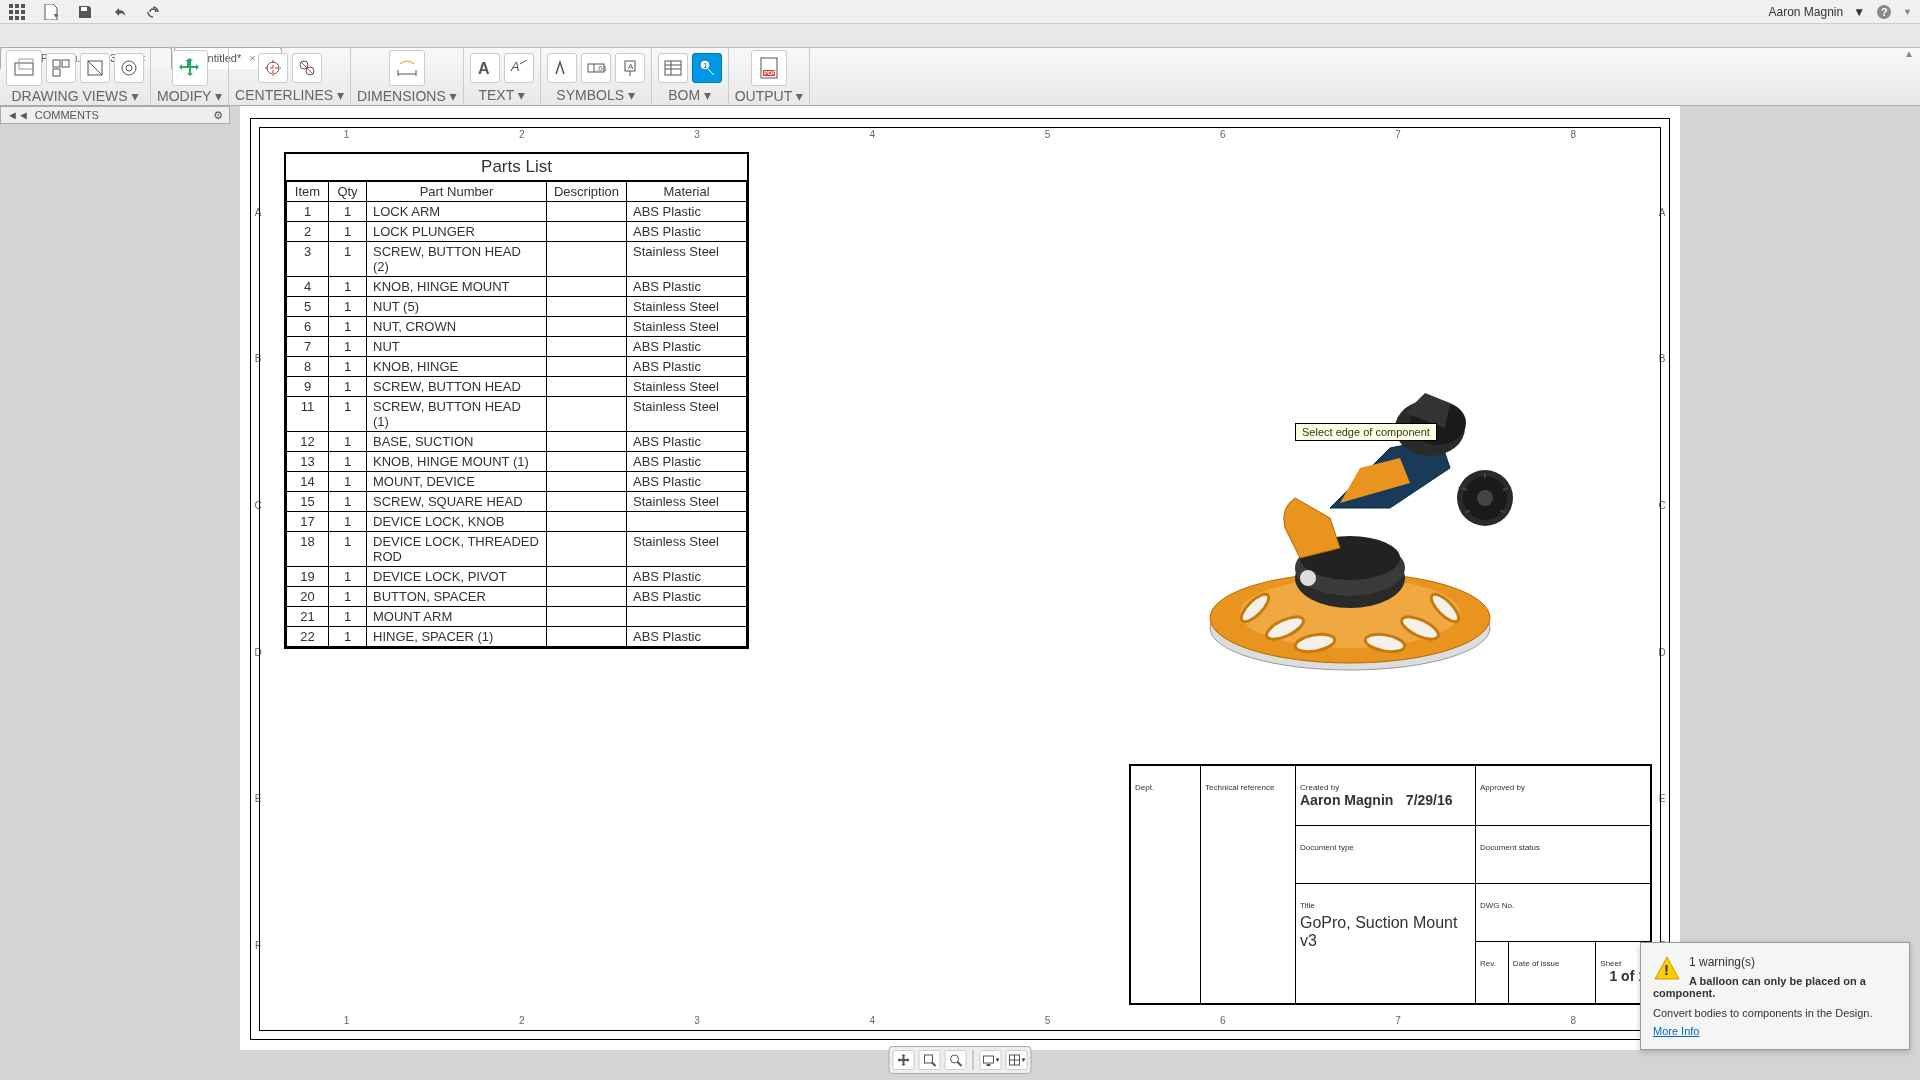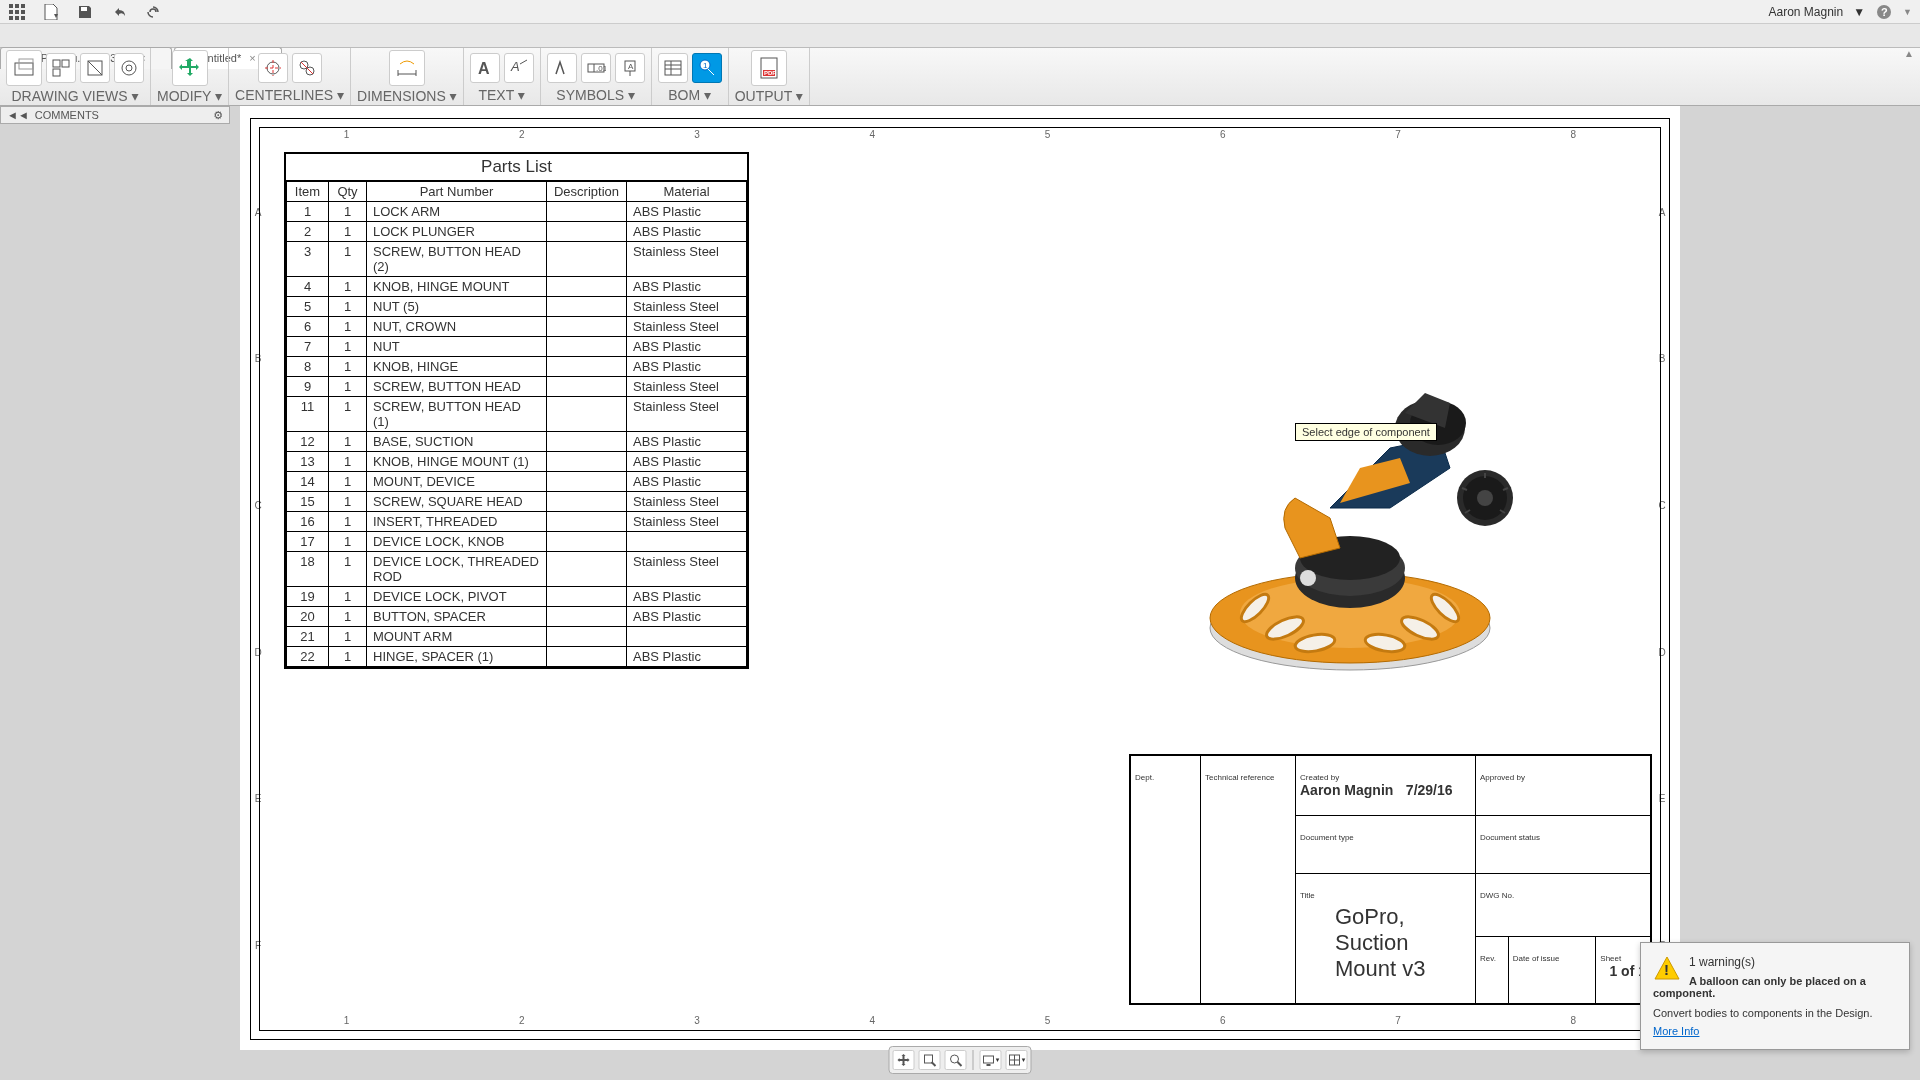--- a/index.html
+++ b/index.html
@@ -54,21 +54,21 @@
 
 .model-view { position: absolute; right: 120px; top: 180px; width: 350px; height: 380px; }
 .tooltip { position: absolute; background: #ffffe1; border: 1px solid #000; padding: 2px 6px; font-size: 11px; white-space: nowrap; z-index: 10; }
 
 
 .title-block { position: absolute; right: 8px; bottom: 25px; border: 1px solid #000; background: #fff; font-size: 9px; }
 .title-block table { border-collapse: collapse; }
 .title-block td { border: 1px solid #000; padding: 17px 4px; vertical-align: top; }
 .tb-label { font-size: 8px; color: #333; }
 .tb-value { font-size: 14px; font-weight: bold; }
-.tb-big { font-size: 22px; margin-left: 35px; }
+.tb-big { font-size: 16px; }
 
 
 .warning-popup { position: absolute; right: 10px; bottom: 30px; width: 270px; background: #f5f5f5; border: 1px solid #999; padding: 12px; font-size: 11px; box-shadow: 0 2px 6px rgba(0,0,0,.2); }
 .warning-popup .warn-icon { float: left; width: 28px; height: 28px; margin-right: 8px; }
 .warning-popup .warn-title { font-weight: normal; font-size: 12px; margin-bottom: 6px; }
 .warning-popup a { color: #0066cc; text-decoration: underline; }
 
 
 .bottom-toolbar { position: absolute; bottom: 6px; left: 50%; transform: translateX(-50%); display: flex; gap: 4px; background: #eee; border: 1px solid #aaa; border-radius: 4px; padding: 3px; }
 .bottom-toolbar .btn { width: 22px; height: 20px; border: 1px solid #ccc; background: #fff; border-radius: 2px; display: flex; align-items: center; justify-content: center; cursor: pointer; }
@@ -440,27 +440,20 @@
                 <td>ABS Plastic</td>
               </tr>
               <tr>
                 <td class="c">15</td>
                 <td class="c">1</td>
                 <td>SCREW, SQUARE HEAD</td>
                 <td></td>
                 <td>Stainless Steel</td>
               </tr>
               <tr>
-                <td class="c">16</td>
-                <td class="c">1</td>
-                <td>INSERT, THREADED</td>
-                <td></td>
-                <td>Stainless Steel</td>
-              </tr>
-              <tr>
                 <td class="c">17</td>
                 <td class="c">1</td>
                 <td>DEVICE LOCK, KNOB</td>
                 <td></td>
                 <td></td>
               </tr>
               <tr>
                 <td class="c">18</td>
                 <td class="c">1</td>
                 <td>DEVICE LOCK, THREADED ROD</td>

